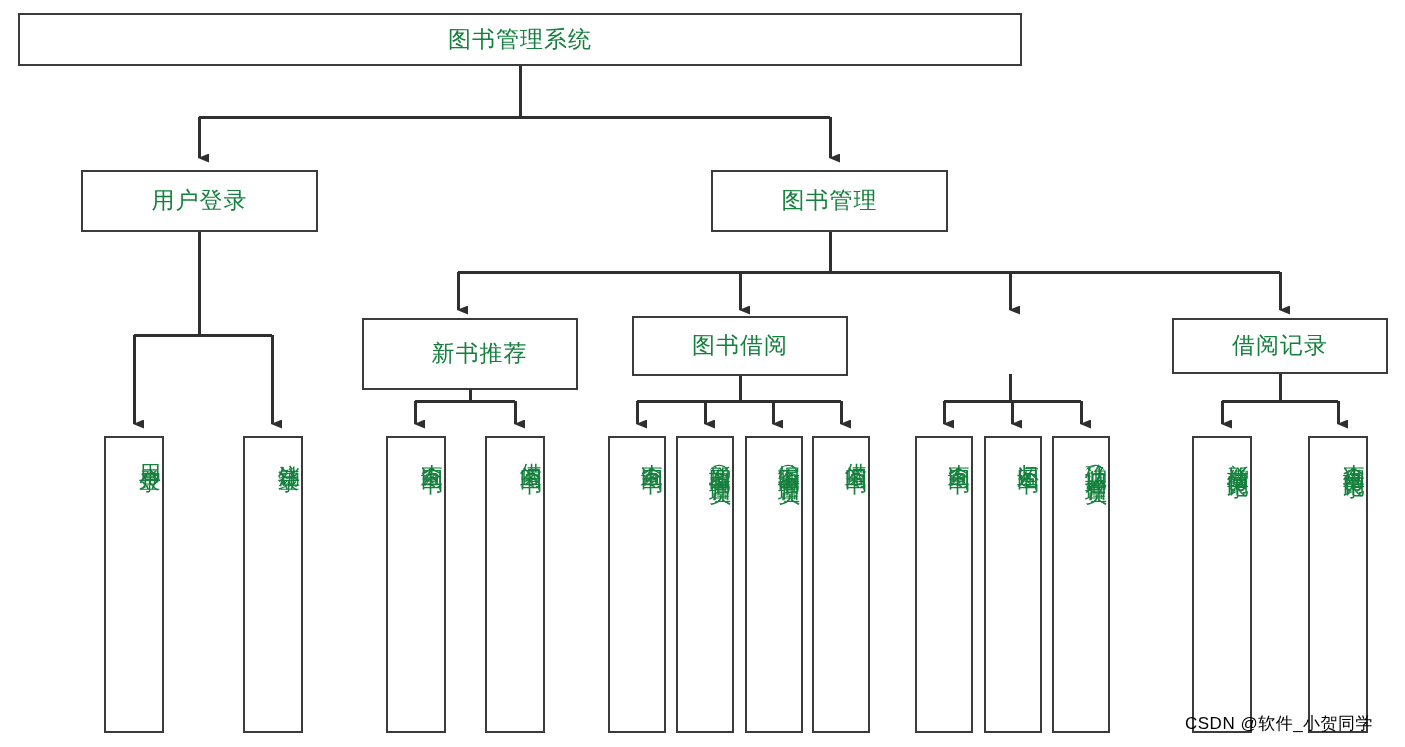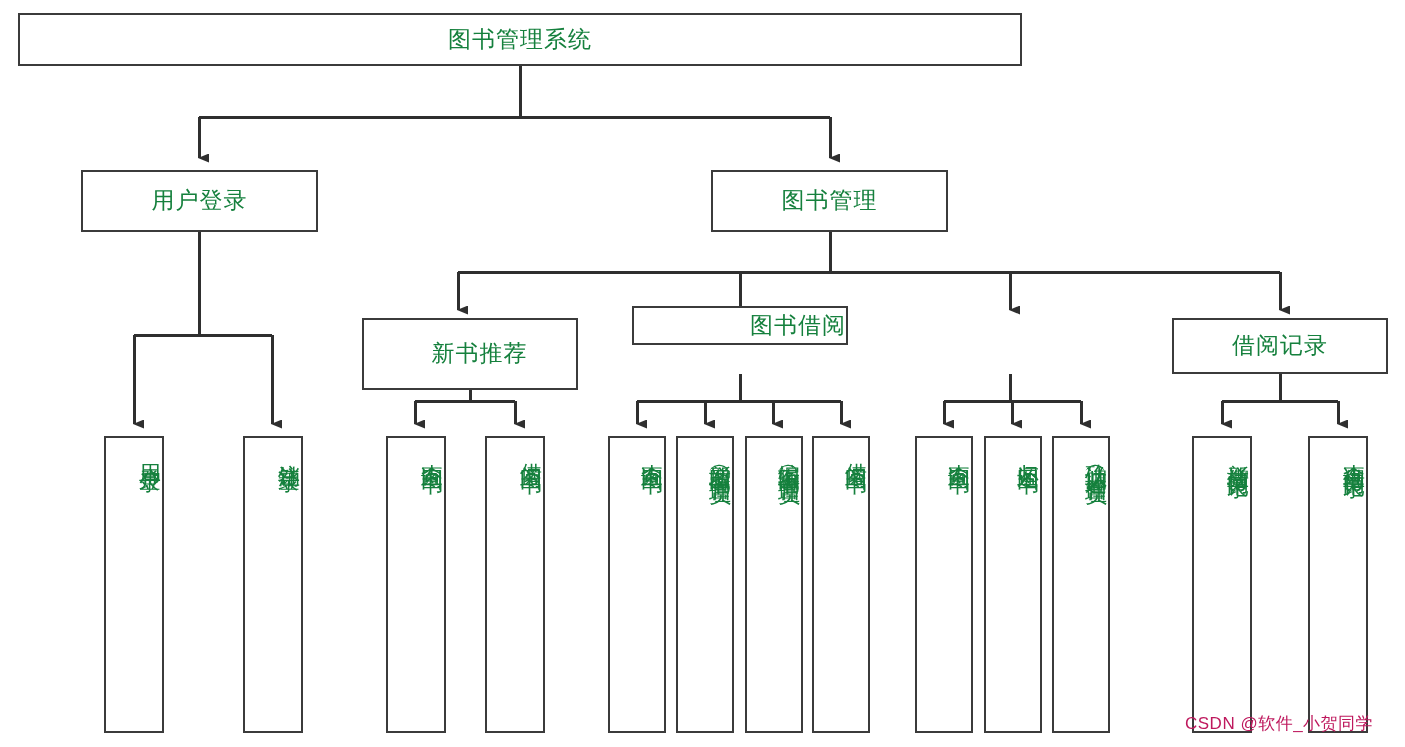--- a/index.html
+++ b/index.html
@@ -40,21 +40,21 @@
   .node.v .vtxt{
     writing-mode:vertical-rl;
     text-orientation:upright;
     display:block;
     white-space:normal;
   }
   .watermark{
     position:absolute;
     left:1185px;top:712px;
     font-size:17px;
-    color:#be185d;
+    color:#000000;
     letter-spacing:0.5px;
     white-space:nowrap;
     pointer-events:none;
   }
 </style>
 </head>
 <body>
 
 <div id="canvas">
 
@@ -115,21 +115,21 @@
   <div class="node h" style="left:81px;top:170px;width:237px;height:62px;">
     <span>用户登录</span>
   </div>
   <div class="node h" style="left:711px;top:170px;width:237px;height:62px;text-align:center;">
     <span>图书管理</span>
   </div>
 
   <div class="node h" style="left:362px;top:318px;width:216px;height:72px;padding-left:19px;">
     <span>新书推荐</span>
   </div>
-  <div class="node h" style="left:632px;top:306px;width:216px;height:39px;justify-content:flex-end;">
+  <div class="node h" style="left:632px;top:316px;width:216px;height:60px;">
     <span>图书借阅</span>
   </div>
   <div class="node h" style="left:1172px;top:318px;width:216px;height:56px;">
     <span>借阅记录</span>
   </div>
 
   <div class="node v" style="left:104px;top:436px;width:60px;height:297px;">
     <span class="vtxt">用户登录</span>
   </div>
   <div class="node v" style="left:243px;top:436px;width:60px;height:297px;">

